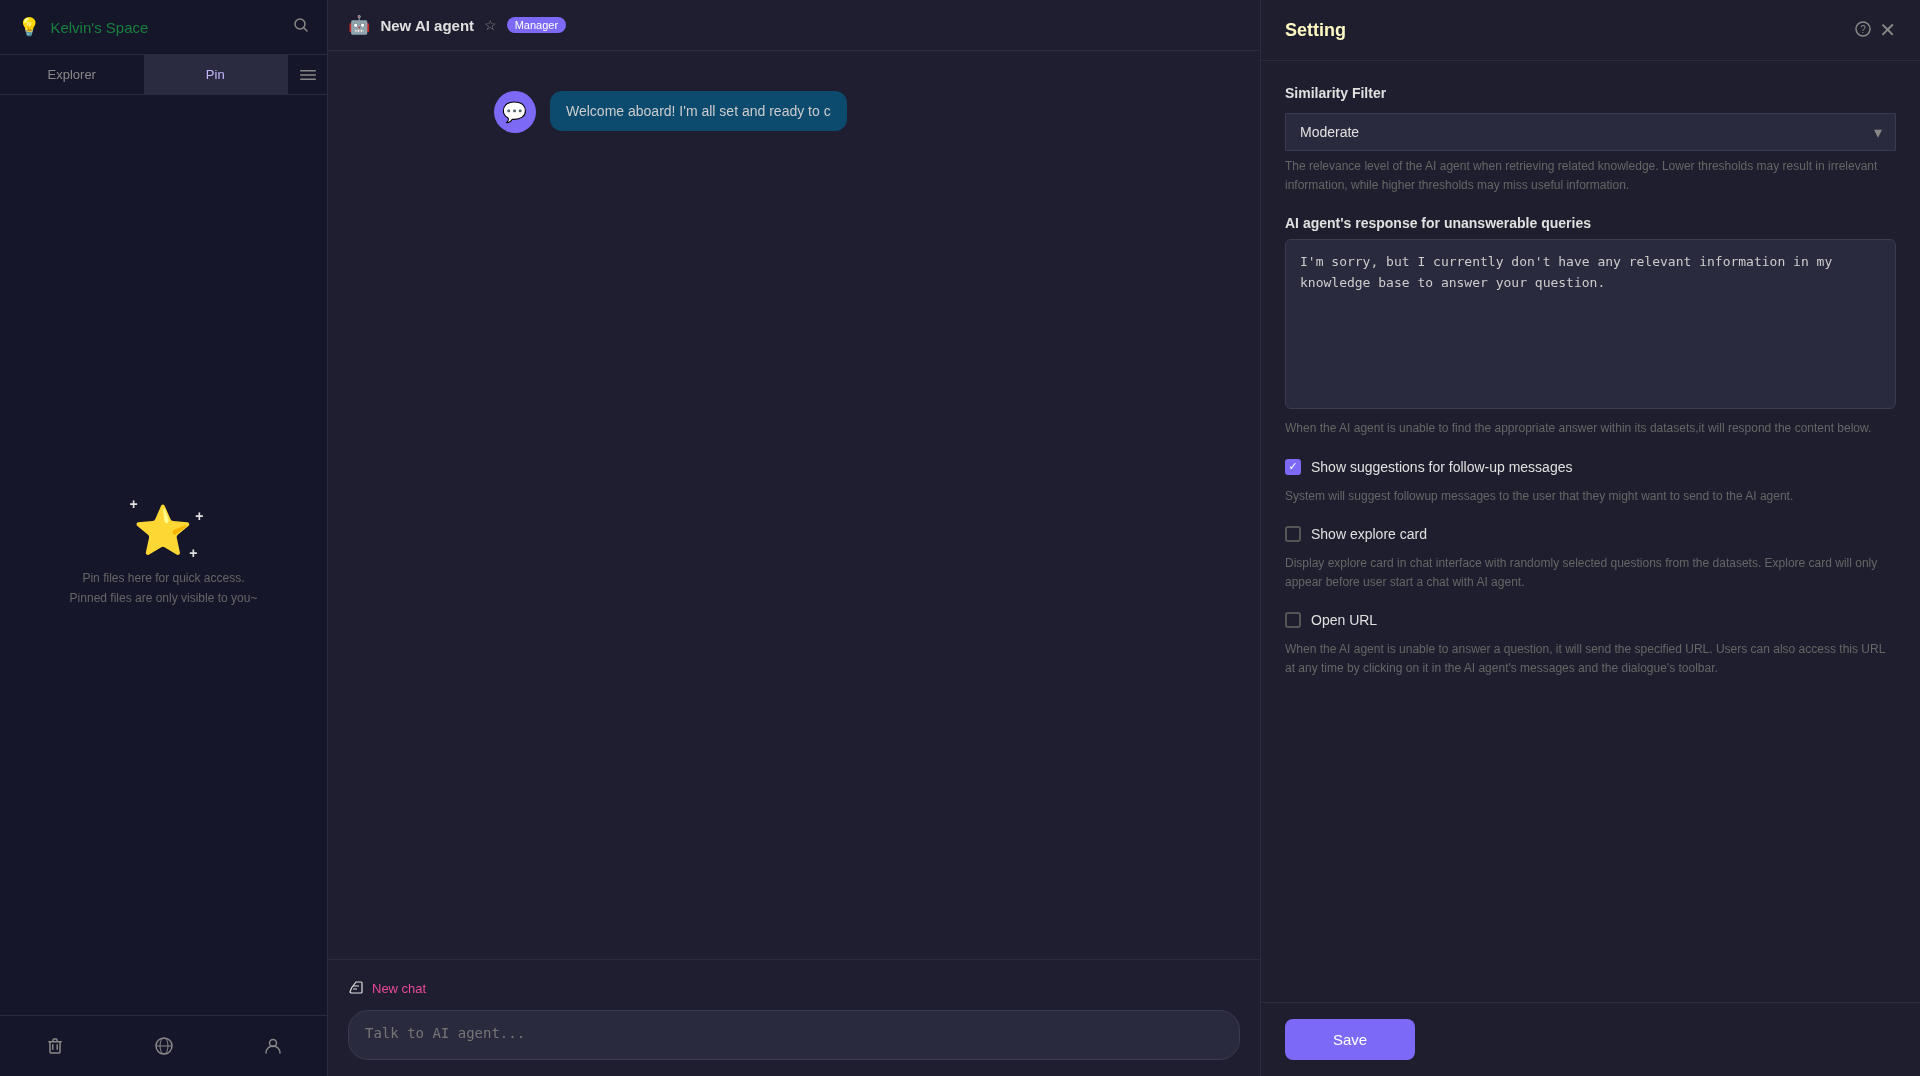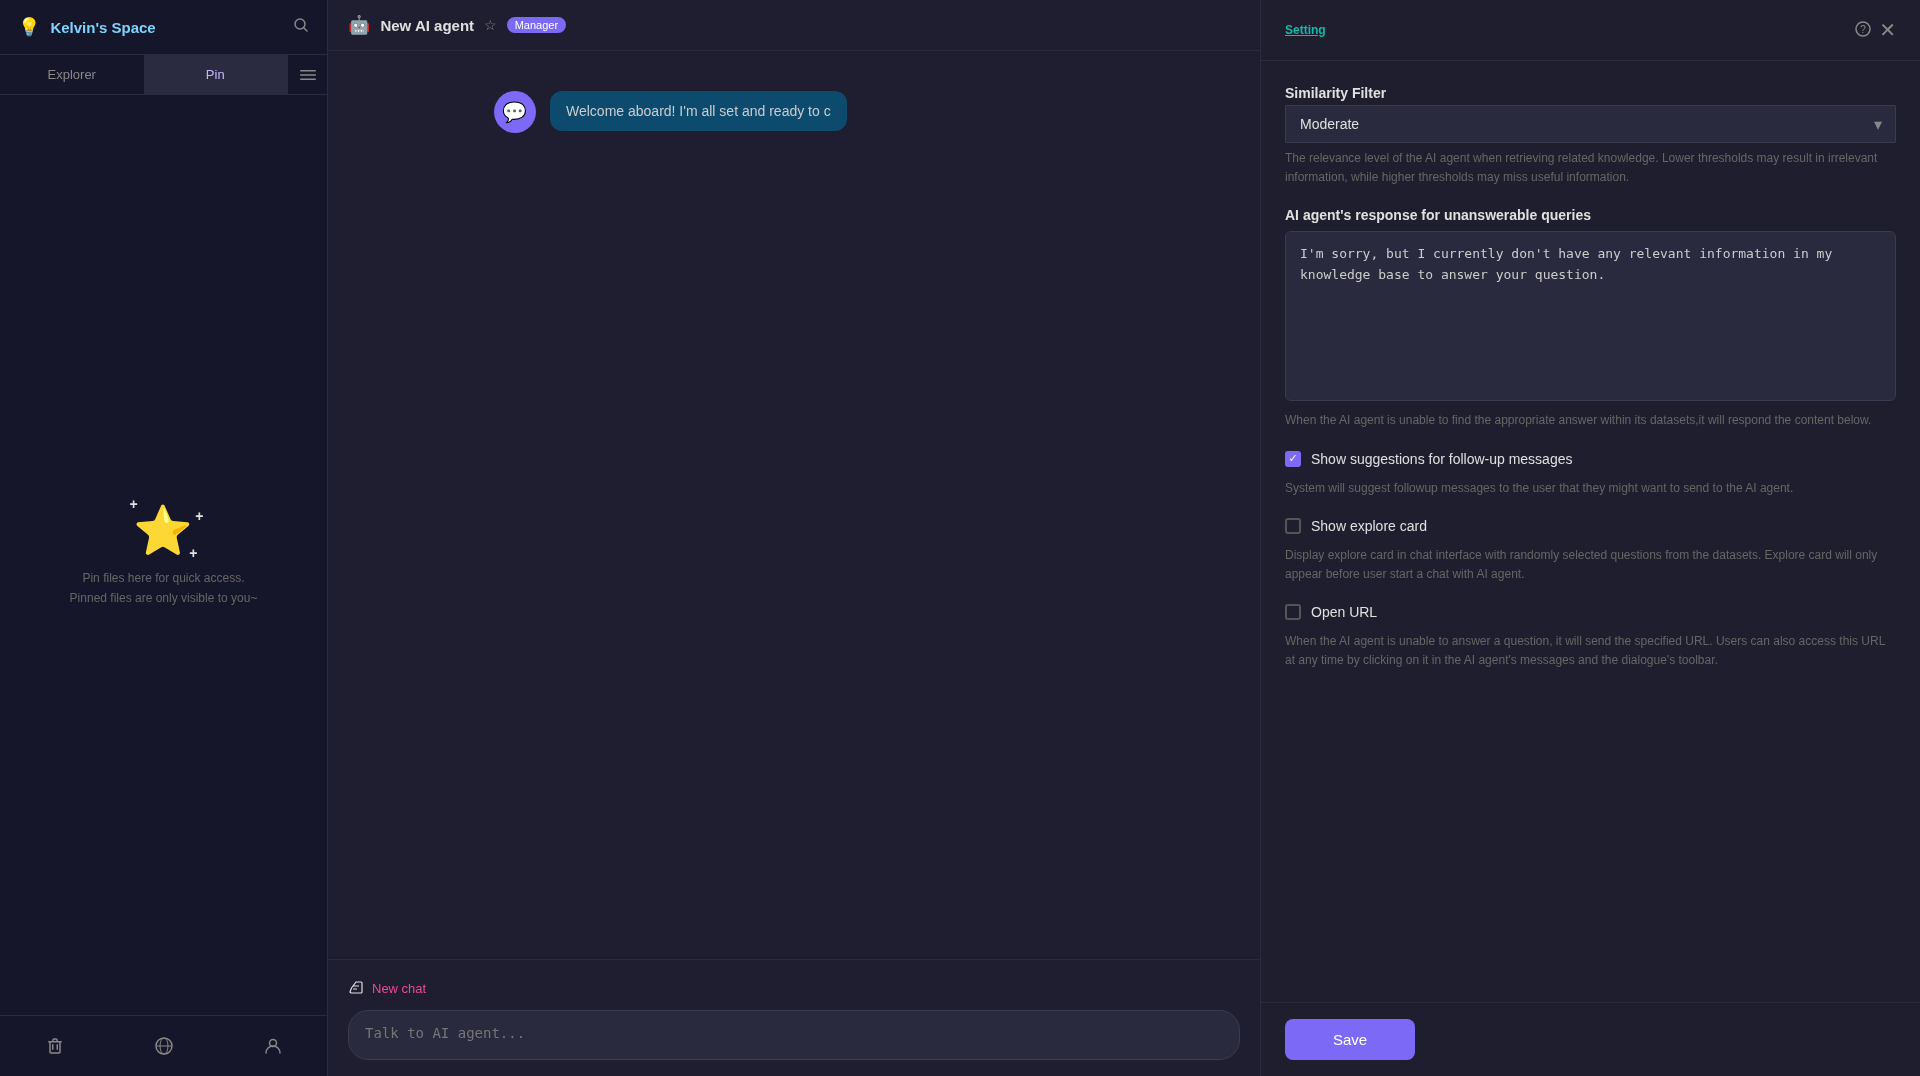--- a/index.html
+++ b/index.html
@@ -27,23 +27,23 @@
       align-items: center;
       padding: 16px 18px;
       gap: 10px;
       border-bottom: 1px solid #2a2a40;
     }
     .sidebar-logo {
       color: #f5a623;
       font-size: 18px;
     }
     .sidebar-title {
-      color: #7dd3fc;
+      color: #15803d;
       font-size: 15px;
-      font-weight: 700;
+      font-weight: 400;
       flex: 1;
     }
     .sidebar-search-icon {
       color: #888;
       font-size: 16px;
       cursor: pointer;
     }
     .sidebar-tab {
       flex: 1;
       padding: 12px;
@@ -223,25 +223,24 @@
       position: relative;
     }
     .settings-header {
       display: flex;
       align-items: center;
       padding: 18px 24px;
       border-bottom: 1px solid #2a2a40;
       gap: 8px;
     }
     .settings-title {
-      font-size: 12px;
+      font-size: 18px;
       font-weight: 600;
-      color: #14b8a6;
-      flex: 1;
-      text-decoration: underline;
+      color: #fef9c3;
+      flex: 1;
     }
     .settings-help-icon {
       color: #888;
       font-size: 15px;
       cursor: pointer;
     }
     .settings-close-btn {
       background: transparent;
       border: none;
       color: #888;
@@ -253,21 +252,21 @@
       overflow-y: auto;
       padding: 24px 24px 16px;
       display: flex;
       flex-direction: column;
       gap: 20px;
     }
     .settings-section-label {
       font-size: 14px;
       font-weight: 600;
       color: #e0e0e0;
-      margin-bottom: 4px;
+      margin-bottom: 12px;
     }
     .select-wrapper {
       position: relative;
     }
     .select-wrapper select {
       width: 100%;
       background: #2a2a3e;
       border: 1px solid #3a3a50;
       border-radius: 1px;
       padding: 10px 14px;

